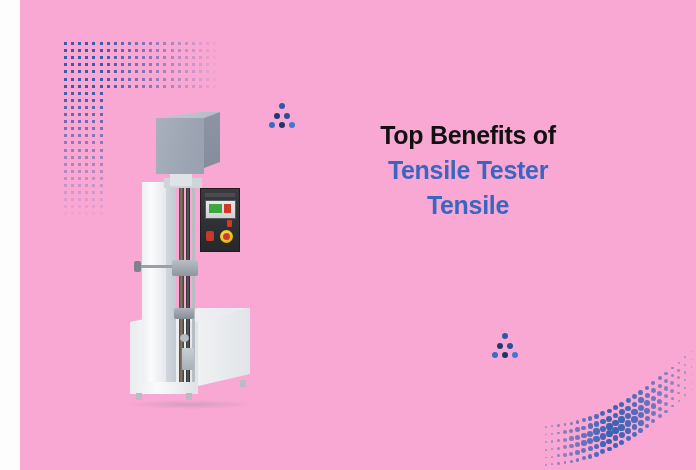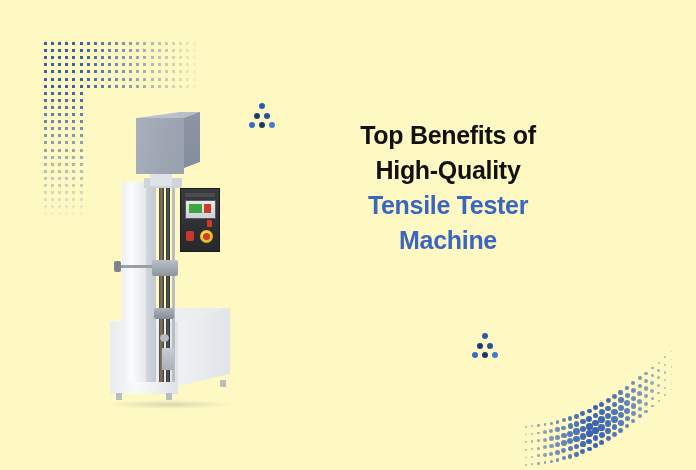--- a/index.html
+++ b/index.html
@@ -3,21 +3,21 @@
 <meta charset="utf-8">
 <style>
   html,body{margin:0;padding:0;}
   body{
     width:696px;height:470px;
     background:#fdfdfe;
     font-family:"Liberation Sans", sans-serif;
     overflow:hidden;
     position:relative;
   }
-  .stage{position:absolute;inset:0;background:#fef9c3;}
+  .stage{position:absolute;inset:0;background:#f9a8d4;margin-left:20px;}
 
   
   .dotgrid{position:absolute;left:44px;top:42px;width:160px;height:180px;}
   .dotgrid i{position:absolute;width:3px;height:3px;background:#2f56a5;display:block;}
 
   
   .tri{position:absolute;}
   .tri i{position:absolute;width:6px;height:6px;border-radius:50%;display:block;}
   .tri-1{left:249px;top:103px;width:34px;height:30px;}
   .tri-2{left:472px;top:333px;width:34px;height:30px;}
@@ -588,18 +588,17 @@
         <div class="scr-red"></div>
       </div>
       <div class="panel-btn-a"></div>
       <div class="panel-btn-b"></div>
       <div class="estop"></div>
     </div>
   </div>
 
   <div class="headline">
     <span class="plain">Top Benefits of</span>
-    <span class="plain">High-Quality</span>
     <span class="accent">Tensile Tester</span>
-    <span class="accent">Machine</span>
+    <span class="accent">Tensile</span>
   </div>
 
 </div>
 
 </body></html>

